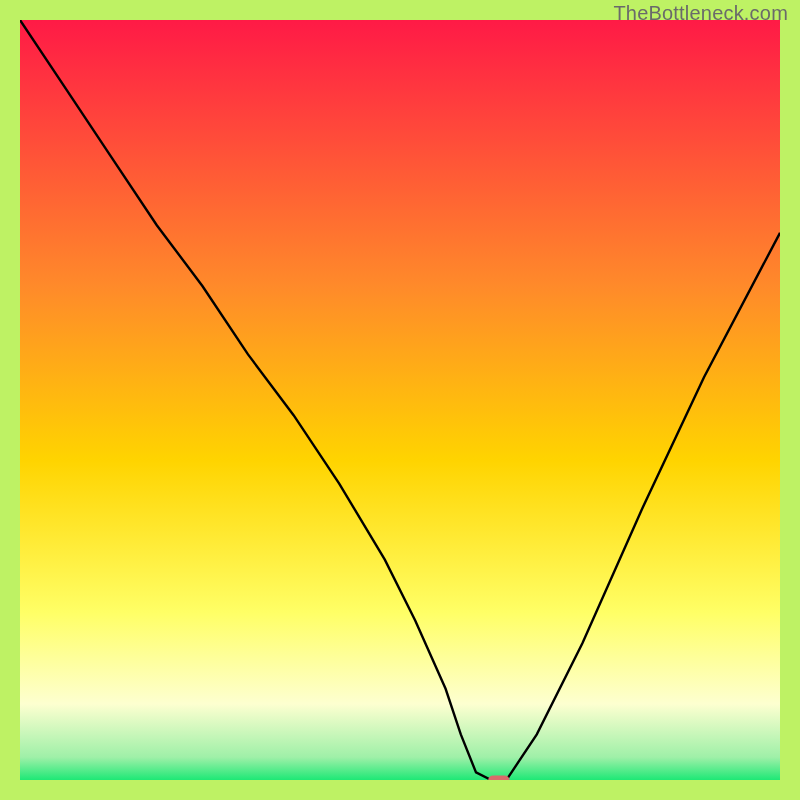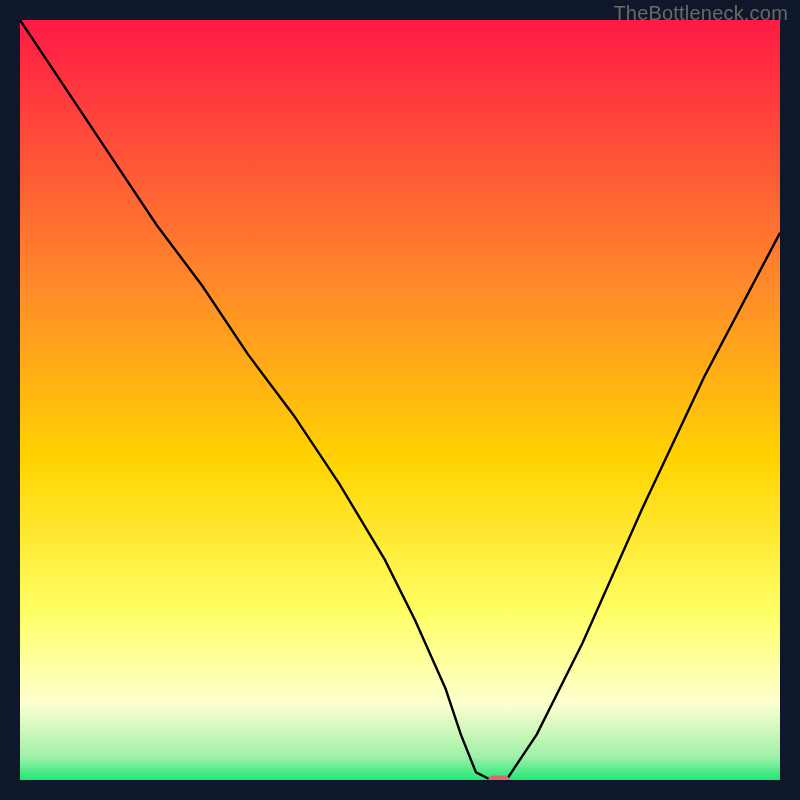--- a/index.html
+++ b/index.html
@@ -8,21 +8,21 @@
     width: 800px;
     height: 800px;
     background: #000;
     font-family: Arial, Helvetica, sans-serif;
     overflow: hidden;
   }
   .wrap {
     position: relative;
     width: 800px;
     height: 800px;
-    background: #0f172a;
+    background: #bef264;
   }
   .plot {
     position: absolute;
     left: 20px;
     top: 20px;
     width: 760px;
     height: 760px;
     overflow: hidden;
   }
   .plot svg {

